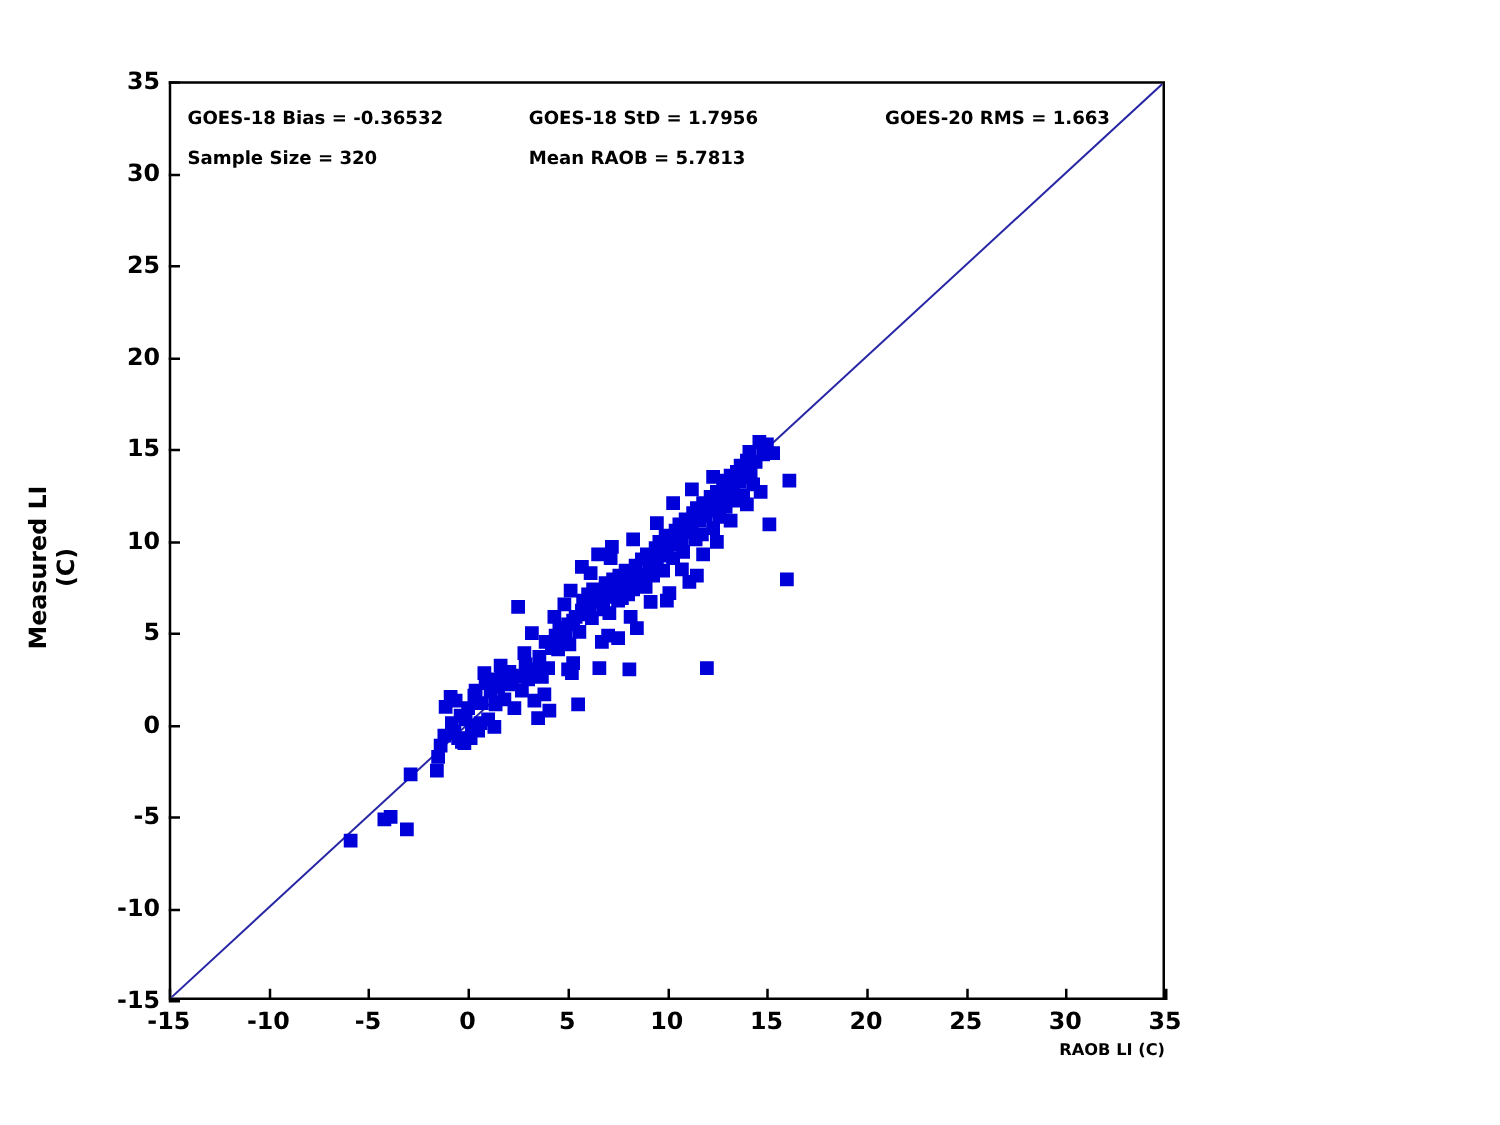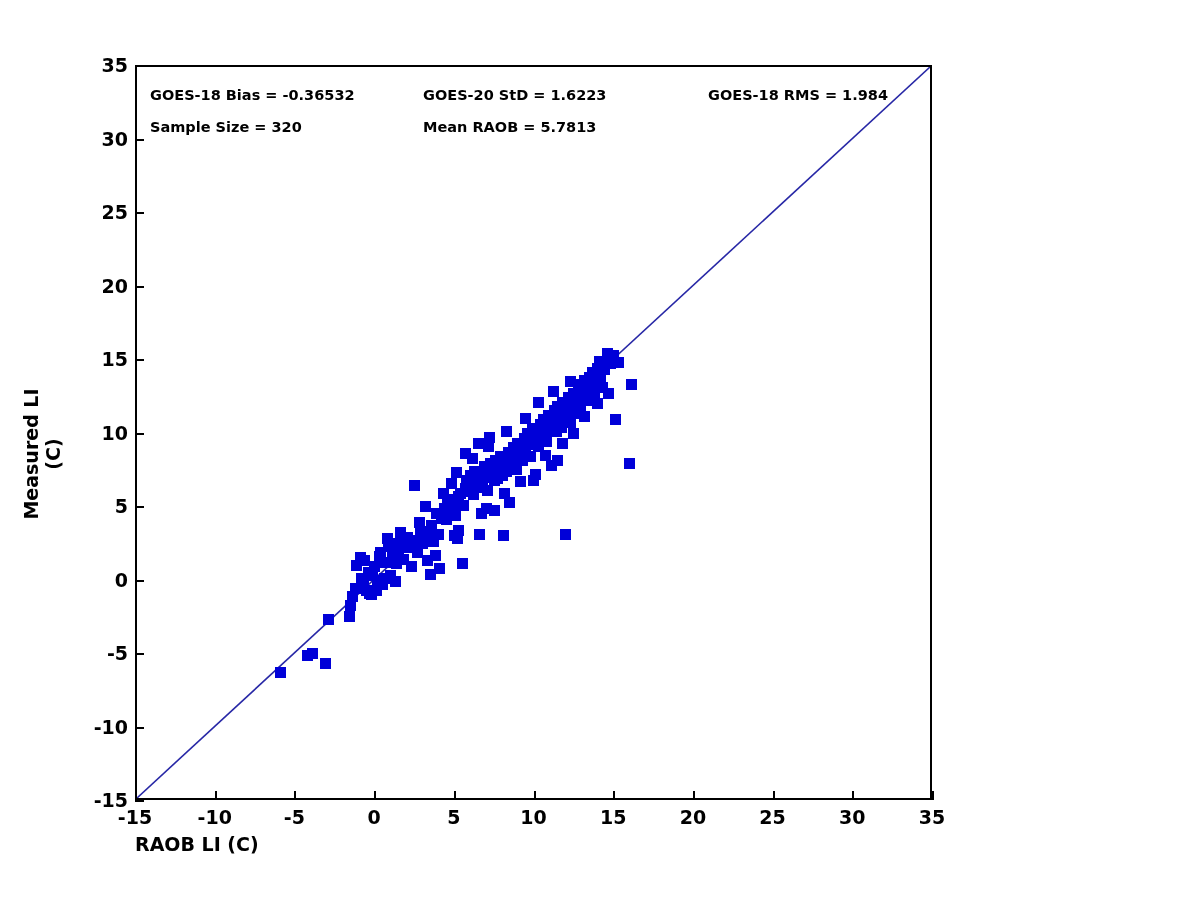--- a/index.html
+++ b/index.html
@@ -87,22 +87,22 @@
     font-size: 19px;
     font-weight: bold;
     color: #000000;
     white-space: nowrap;
   }
   #x-axis-title {
     position: absolute;
     left: 135px;
     width: 797px;
     top: 833px;
-    text-align: left;
-    font-size: 19px;
+    text-align: right;
+    font-size: 13px;
     font-weight: bold;
     color: #000000;
   }
   #y-axis-title {
     position: absolute;
     left: -38px;
     top: 432px;
     width: 160px;
     text-align: center;
     transform: rotate(-90deg);
@@ -405,20 +405,20 @@
       <div class="ylabel-txt" style="top: 138.5px;">30</div>
       <div class="ylabel-txt" style="top: 65px;">35</div>
     </div>
 
   <div id="x-axis-title">RAOB LI (C)</div>
 
   <div id="y-axis-title">Measured LI (C)</div>
 
   <div id="stats-annotations">
       <div class="stat-line" style="left: 150px; top: 87px;">GOES-18 Bias = -0.36532</div>
-      <div class="stat-line" style="left: 423px; top: 87px;">GOES-20 StD = 1.6223</div>
-      <div class="stat-line" style="left: 708px; top: 87px;">GOES-18 RMS = 1.984</div>
+      <div class="stat-line" style="left: 423px; top: 87px;">GOES-18 StD = 1.7956</div>
+      <div class="stat-line" style="left: 708px; top: 87px;">GOES-20 RMS = 1.663</div>
       <div class="stat-line" style="left: 150px; top: 119px;">Sample Size = 320</div>
       <div class="stat-line" style="left: 423px; top: 119px;">Mean RAOB = 5.7813</div>
     </div>
 
 
 </div>
 
 </body></html>

